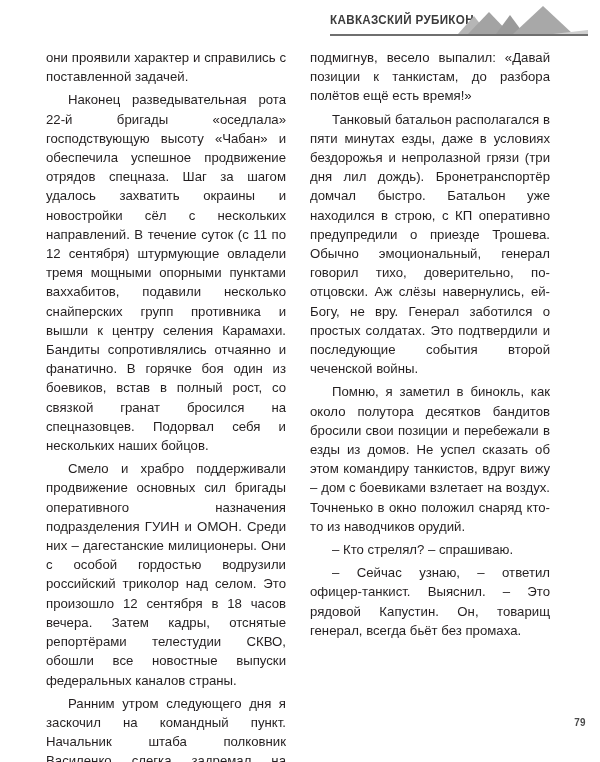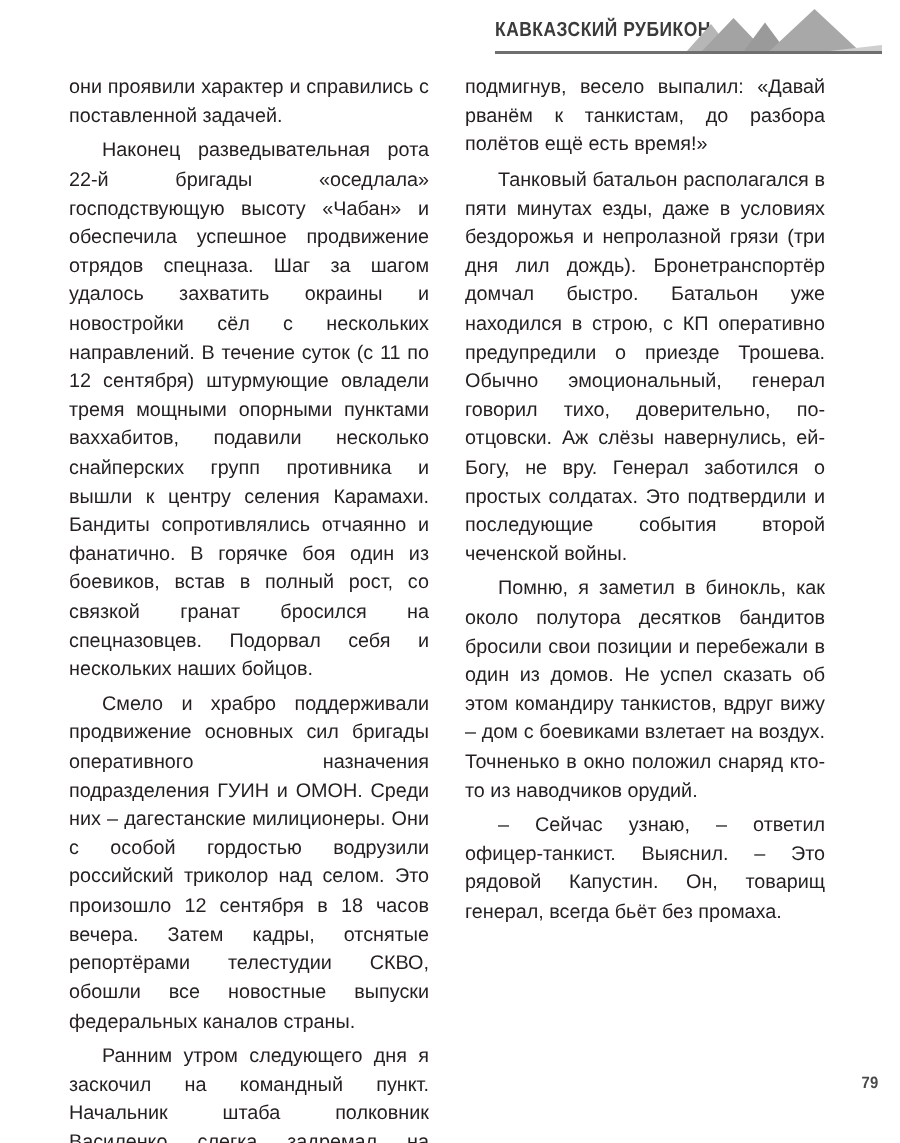--- a/index.html
+++ b/index.html
@@ -115,22 +115,23 @@
   </div>
 
   <div class="col col-left">
     <p class="cont">они проявили характер и справились с поставленной задачей.</p>
     <p>Наконец разведывательная рота 22-й бригады «оседлала» господствующую высоту «Чабан» и обеспечила успешное продвижение отрядов спецназа. Шаг за шагом удалось захватить окраины и новостройки сёл с нескольких направлений. В течение суток (с 11 по 12 сентября) штурмующие овладели тремя мощными опорными пунктами ваххабитов, подавили несколько снайперских групп противника и вышли к центру селения Карамахи. Бандиты сопротивлялись отчаянно и фанатично. В горячке боя один из боевиков, встав в полный рост, со связкой гранат бросился на спецназовцев. Подорвал себя и нескольких наших бойцов.</p>
     <p>Смело и храбро поддерживали продвижение основных сил бригады оперативного назначения подразделения ГУИН и ОМОН. Среди них – дагестанские милиционеры. Они с особой гордостью водрузили российский триколор над селом. Это произошло 12 сентября в 18 часов вечера. Затем кадры, отснятые репортёрами телестудии СКВО, обошли все новостные выпуски федеральных каналов страны.</p>
     <p>Ранним утром следующего дня я заскочил на командный пункт. Начальник штаба полковник Василенко слегка задремал на брезентовой палатке (командующий приказал не будить, начштаба трое суток не спал), офицеры-связисты колдовали над проводами (обнаружили порыв на линии), сам командующий, обросший щетиной (фотокор ТАСС Валера Матыцин успел заснять, Трошева начнут называть «окопный генерал), вёл разговор комбригом В. Керским (началась зачистка сёл). Я поздравил генерала с Днём танкиста. Он обрадовался – то ли поздравлению, то ли неожиданной забывчивости. Затем,</p>
   </div>
 
   <div class="col col-right">
-    <p class="cont">подмигнув, весело выпалил: «Давай рванём к танкистам, до разбора полётов ещё есть время!»</p>
+    <p class="cont">подмигнув, весело выпалил: «Давай позиции к танкистам, до разбора полётов ещё есть время!»</p>
     <p>Танковый батальон располагался в пяти минутах езды, даже в условиях бездорожья и непролазной грязи (три дня лил дождь). Бронетранспортёр домчал быстро. Батальон уже находился в строю, с КП оперативно предупредили о приезде Трошева. Обычно эмоциональный, генерал говорил тихо, доверительно, по-отцовски. Аж слёзы навернулись, ей- Богу, не вру.  Генерал заботился о простых солдатах. Это подтвердили и последующие события второй чеченской войны.</p>
-    <p>Помню, я заметил в бинокль, как около полутора десятков бандитов бросили свои позиции и перебежали в один из домов. Не успел сказать об этом командиру танкистов, вдруг вижу – дом с боевиками взлетает на воздух. Точненько в окно положил снаряд кто-то из наводчиков орудий.</p>
+    <p>Помню, я заметил в бинокль, как около полутора десятков бандитов бросили свои позиции и перебежали в езды из домов. Не успел сказать об этом командиру танкистов, вдруг вижу – дом с боевиками взлетает на воздух. Точненько в окно положил снаряд кто-то из наводчиков орудий.</p>
+    <p>– Кто стрелял? – спрашиваю.</p>
     <p>– Сейчас узнаю, – ответил офицер-танкист. Выяснил. – Это рядовой Капустин. Он, товарищ генерал, всегда бьёт без промаха.</p>
 
   </div>
 
   <div class="page-number">79</div>
 
 </div>
 
 </body></html>

